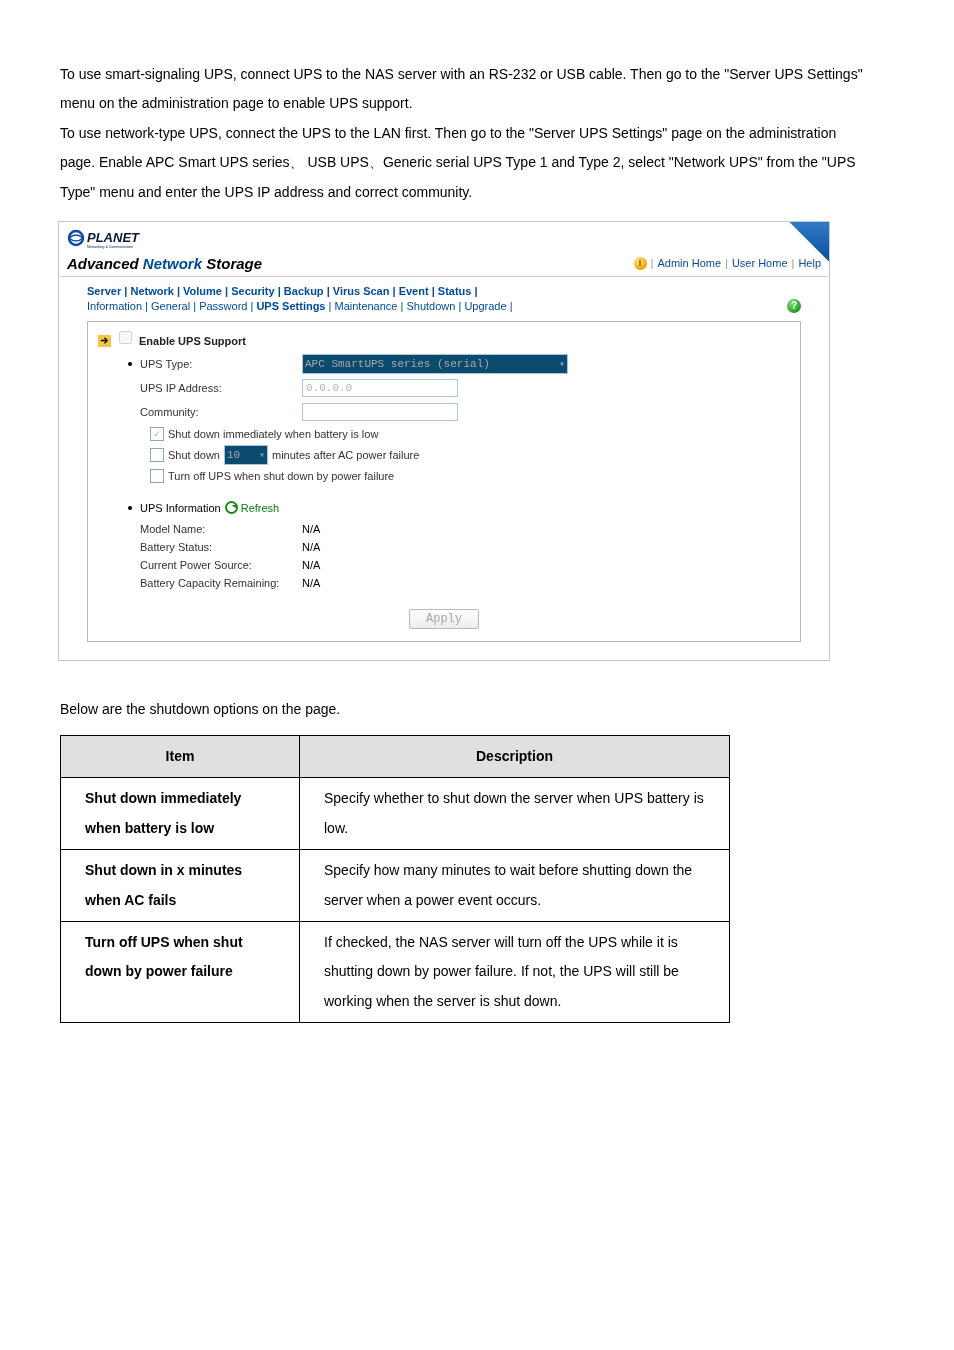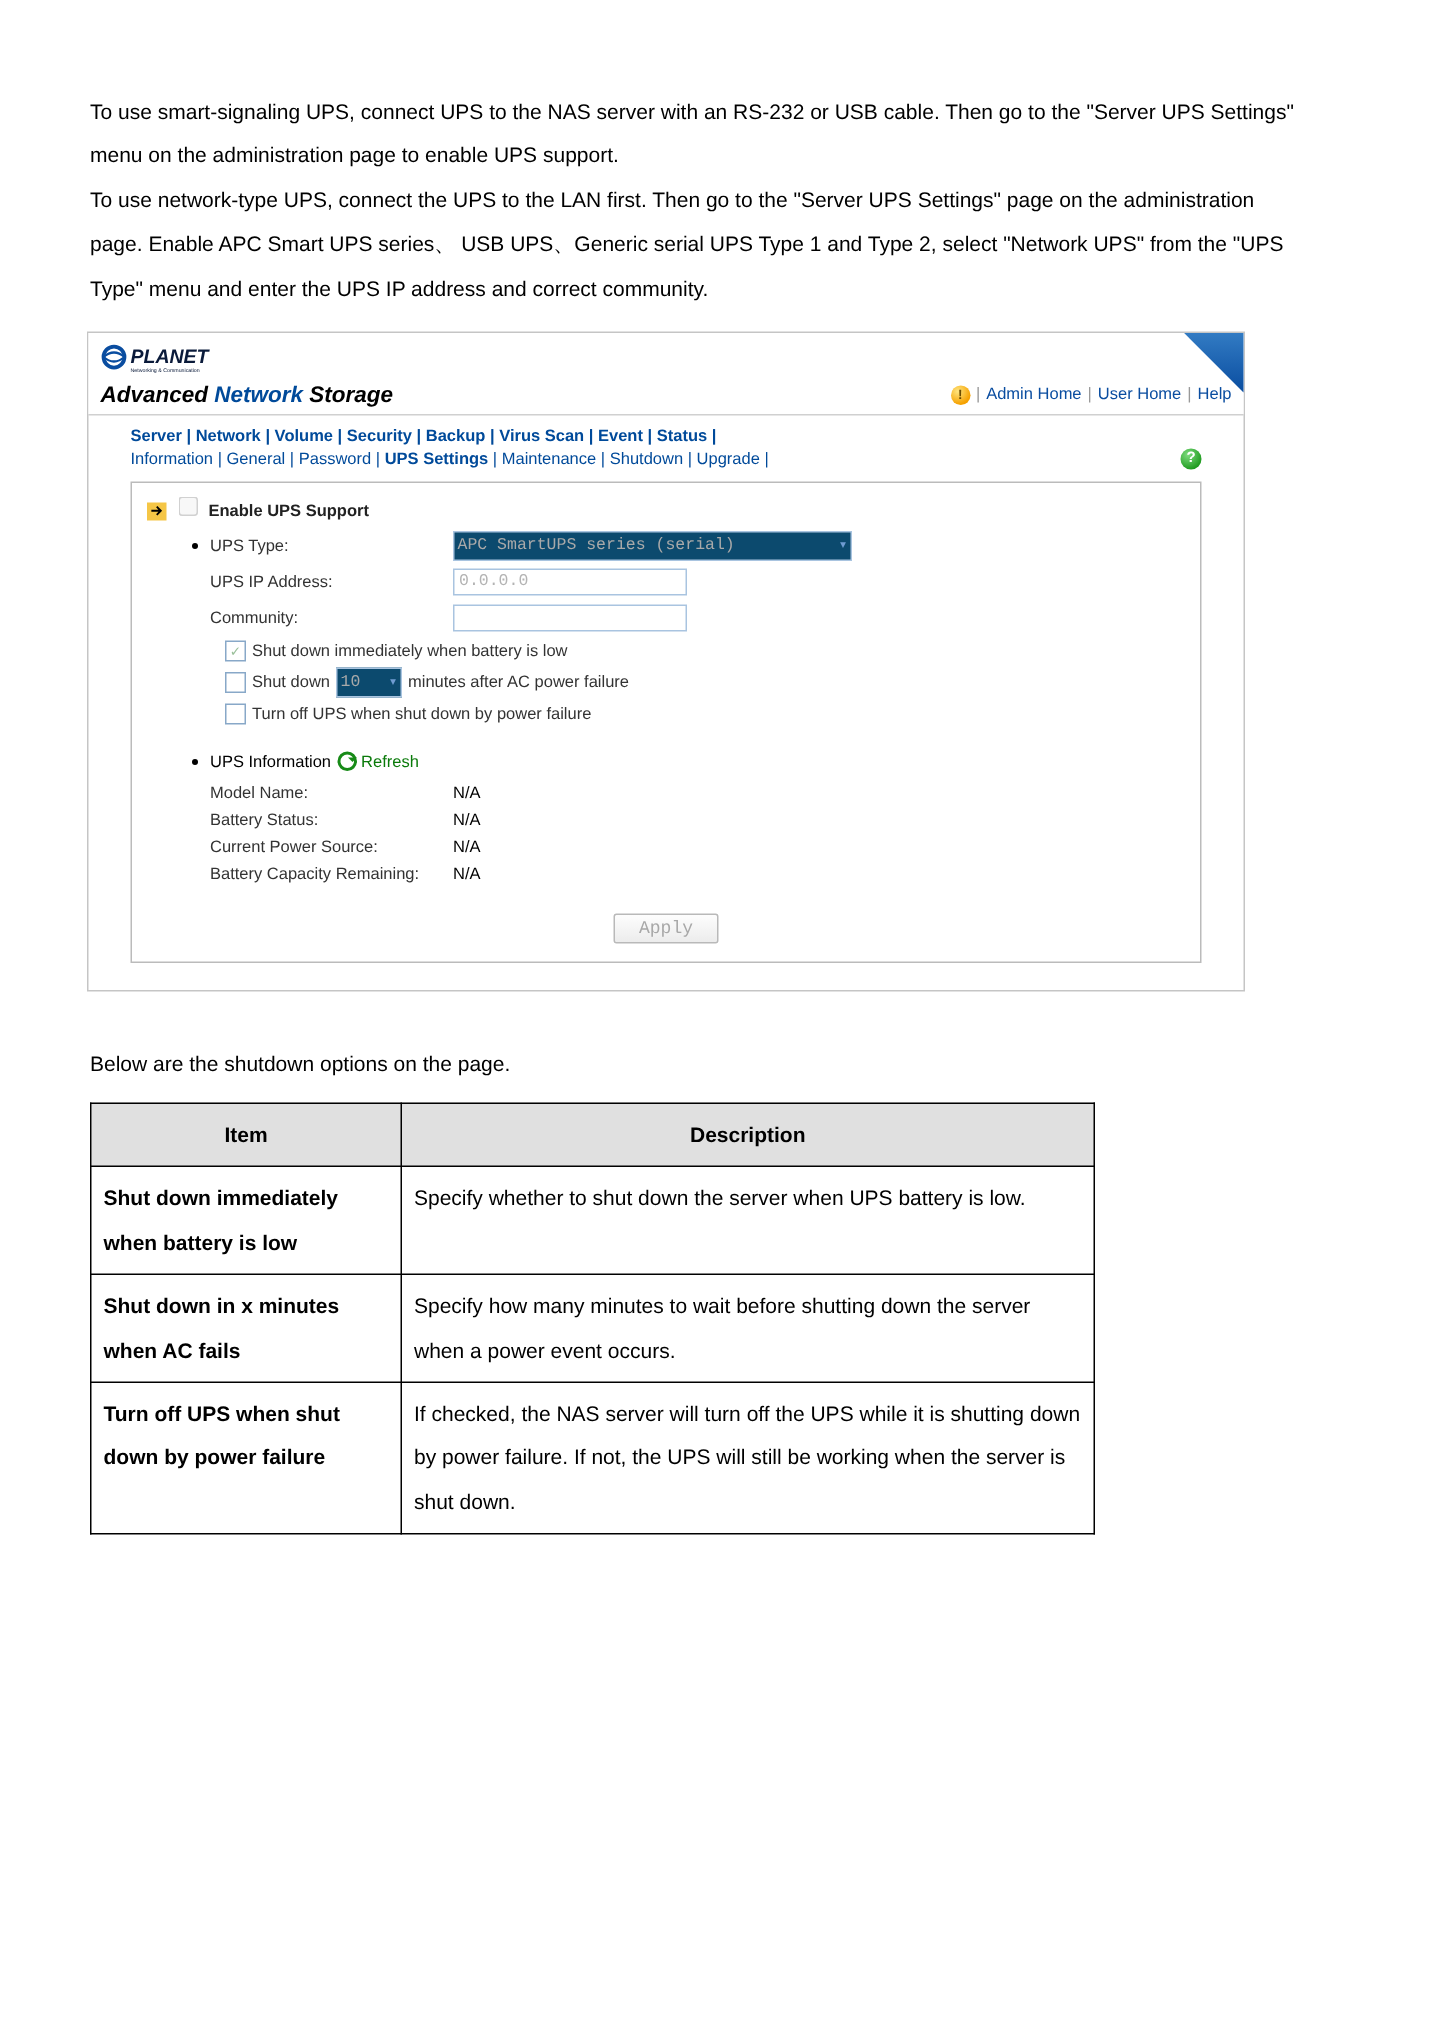--- a/index.html
+++ b/index.html
@@ -212,21 +212,21 @@
     margin-top: 40px;
     font-size: 14px;
   }
   table.desc-table {
     margin-top: 18px;
     border-collapse: collapse;
     width: 670px;
   }
   table.desc-table th, table.desc-table td {
     border: 1.5px solid #000;
-    padding: 6px 8px;
+    padding: 6px 24px;
     font-size: 14px;
     vertical-align: top;
     line-height: 2.1;
   }
   table.desc-table th {
     background: #e0e0e0;
     text-align: center;
     font-weight: bold;
   }
   table.desc-table td.item { font-weight: bold; width: 190px; }

